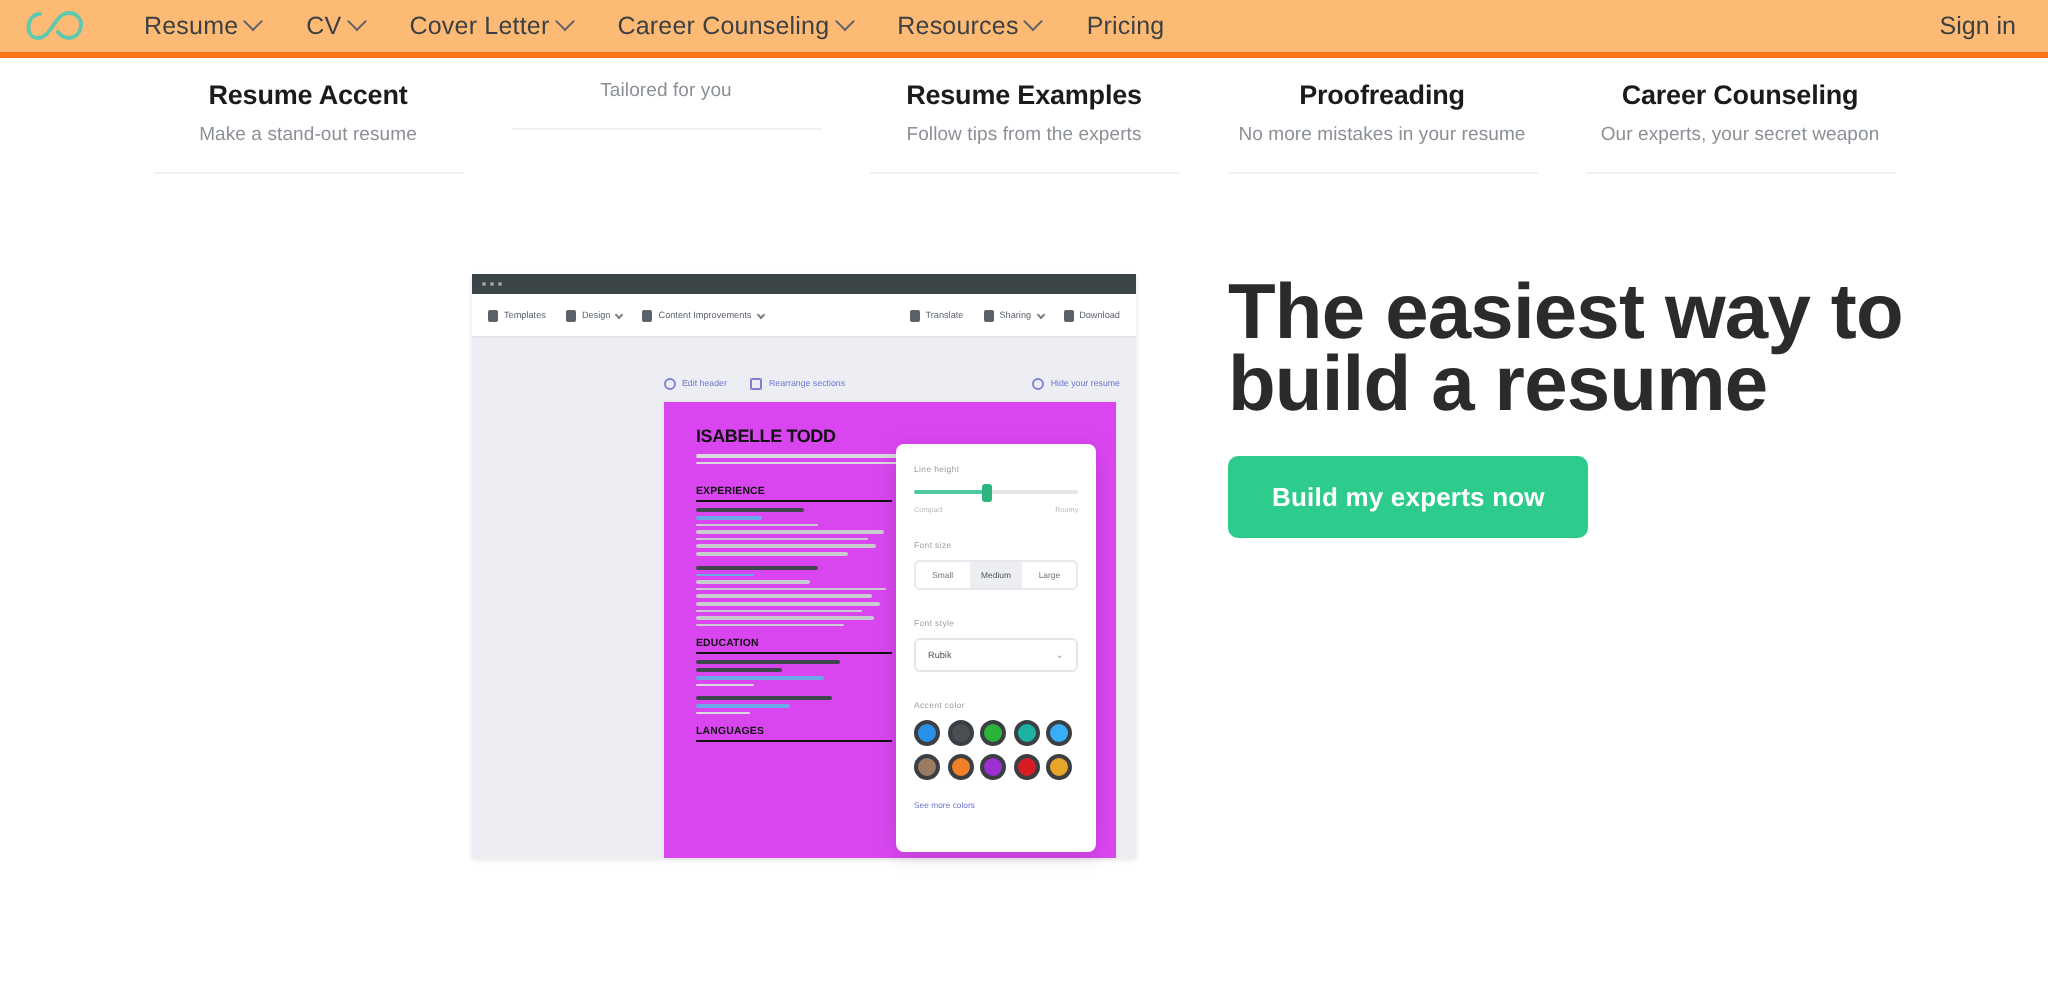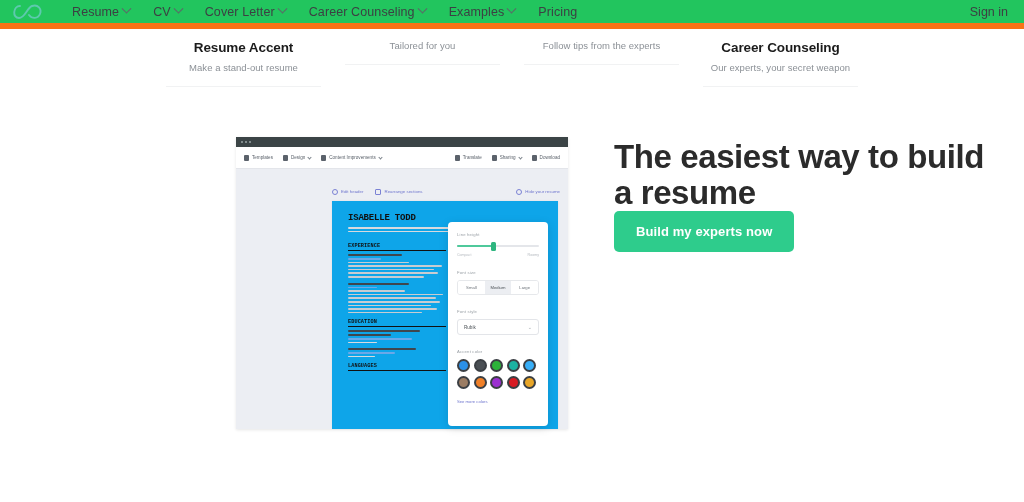--- a/index.html
+++ b/index.html
@@ -9,22 +9,22 @@
     font-family: "Liberation Sans", sans-serif;
     overflow: hidden;
   }
 
   
   .topnav {
     height: 29px;
     display: flex;
     align-items: center;
     padding: 0 16px 0 10px;
-    background: #22c55e;
-    border-bottom: 6px solid #f97316;
+    background: #fdba74;
+    border-bottom: 3px solid #f97316;
     position: relative;
     text-align: center;
   }
   .logo-wrap { width: 46px; display: flex; align-items: center; }
   .nav-links { display: flex; align-items: center; gap: 23px; margin-left: 16px; }
   .nav-item {
     font-size: 12.5px;
     color: #3c4043;
     letter-spacing: .1px;
     display: flex; align-items: center; gap: 4px;
@@ -85,26 +85,27 @@
   }
   .hero-left {
     width: 608px;
     position: relative;
   }
   .hero-right {
     width: 416px;
     padding: 8px 28px 0 6px;
   }
   .hero-h1 {
-    font-size: 33px;
+    font-size: 39px;
     font-weight: bold;
     line-height: 36px;
     color: #2b2b2b;
     letter-spacing: -.4px;
     max-width: 372px;
+    margin-bottom: 17px;
   }
   .hero-p {
     font-size: 13.5px;
     line-height: 25.5px;
     color: #6f757c;
     max-width: 362px;
     margin-bottom: 22px;
   }
   .cta {
     display: inline-block;
@@ -165,24 +166,23 @@
   }
   .act-ico {
     width: 6px; height: 6px; border-radius: 50%;
     border: 1px solid #7b82d4; flex: none;
   }
   .act-ico.sq { border-radius: 1px; }
 
   .doc {
     position: absolute;
     left: 96px; top: 32px; right: 10px; bottom: 0;
-    background: #0ea5e9;
+    background: #d946ef;
     padding: 12px 26px 0 16px;
     box-shadow: 0 0 2px rgba(0,0,0,.07);
-    font-family: Liberation Mono, monospace;
   }
   .doc-name {
     font-size: 9px; font-weight: bold; color: #111; letter-spacing: -.2px;
     margin-bottom: 4px;
   }
   .doc-cols { display: flex; gap: 14px; }
   .doc-col-l { width: 108px; }
   .doc-col-r { width: 80px; }
   .sec-h {
     font-size: 5.2px; font-weight: bold; color: #111;
@@ -267,40 +267,45 @@
     </div>
     <div class="nav-item">
       <span>Cover Letter</span>
       <span class="caret"></span>
     </div>
     <div class="nav-item">
       <span>Career Counseling</span>
       <span class="caret"></span>
     </div>
     <div class="nav-item">
-      <span>Examples</span>
+      <span>Resources</span>
       <span class="caret"></span>
     </div>
     <div class="nav-item">
       <span>Pricing</span>
     </div>
   </div>
   <div class="signin">Sign in</div>
 </div>
 
 <div class="quicklinks">
   <div class="ql">
     <div class="ql-title">Resume Accent</div>
     <div class="ql-sub">Make a stand-out resume</div>
   </div>
   <div class="ql">
     <div class="ql-sub">Tailored for you</div>
   </div>
   <div class="ql">
+    <div class="ql-title">Resume Examples</div>
     <div class="ql-sub">Follow tips from the experts</div>
+  </div>
+  <div class="ql">
+    <div class="ql-title">Proofreading</div>
+    <div class="ql-sub">No more mistakes in your resume</div>
   </div>
   <div class="ql">
     <div class="ql-title">Career Counseling</div>
     <div class="ql-sub">Our experts, your secret weapon</div>
   </div>
 </div>
 
 <div class="hero">
 
   <div class="hero-left">

